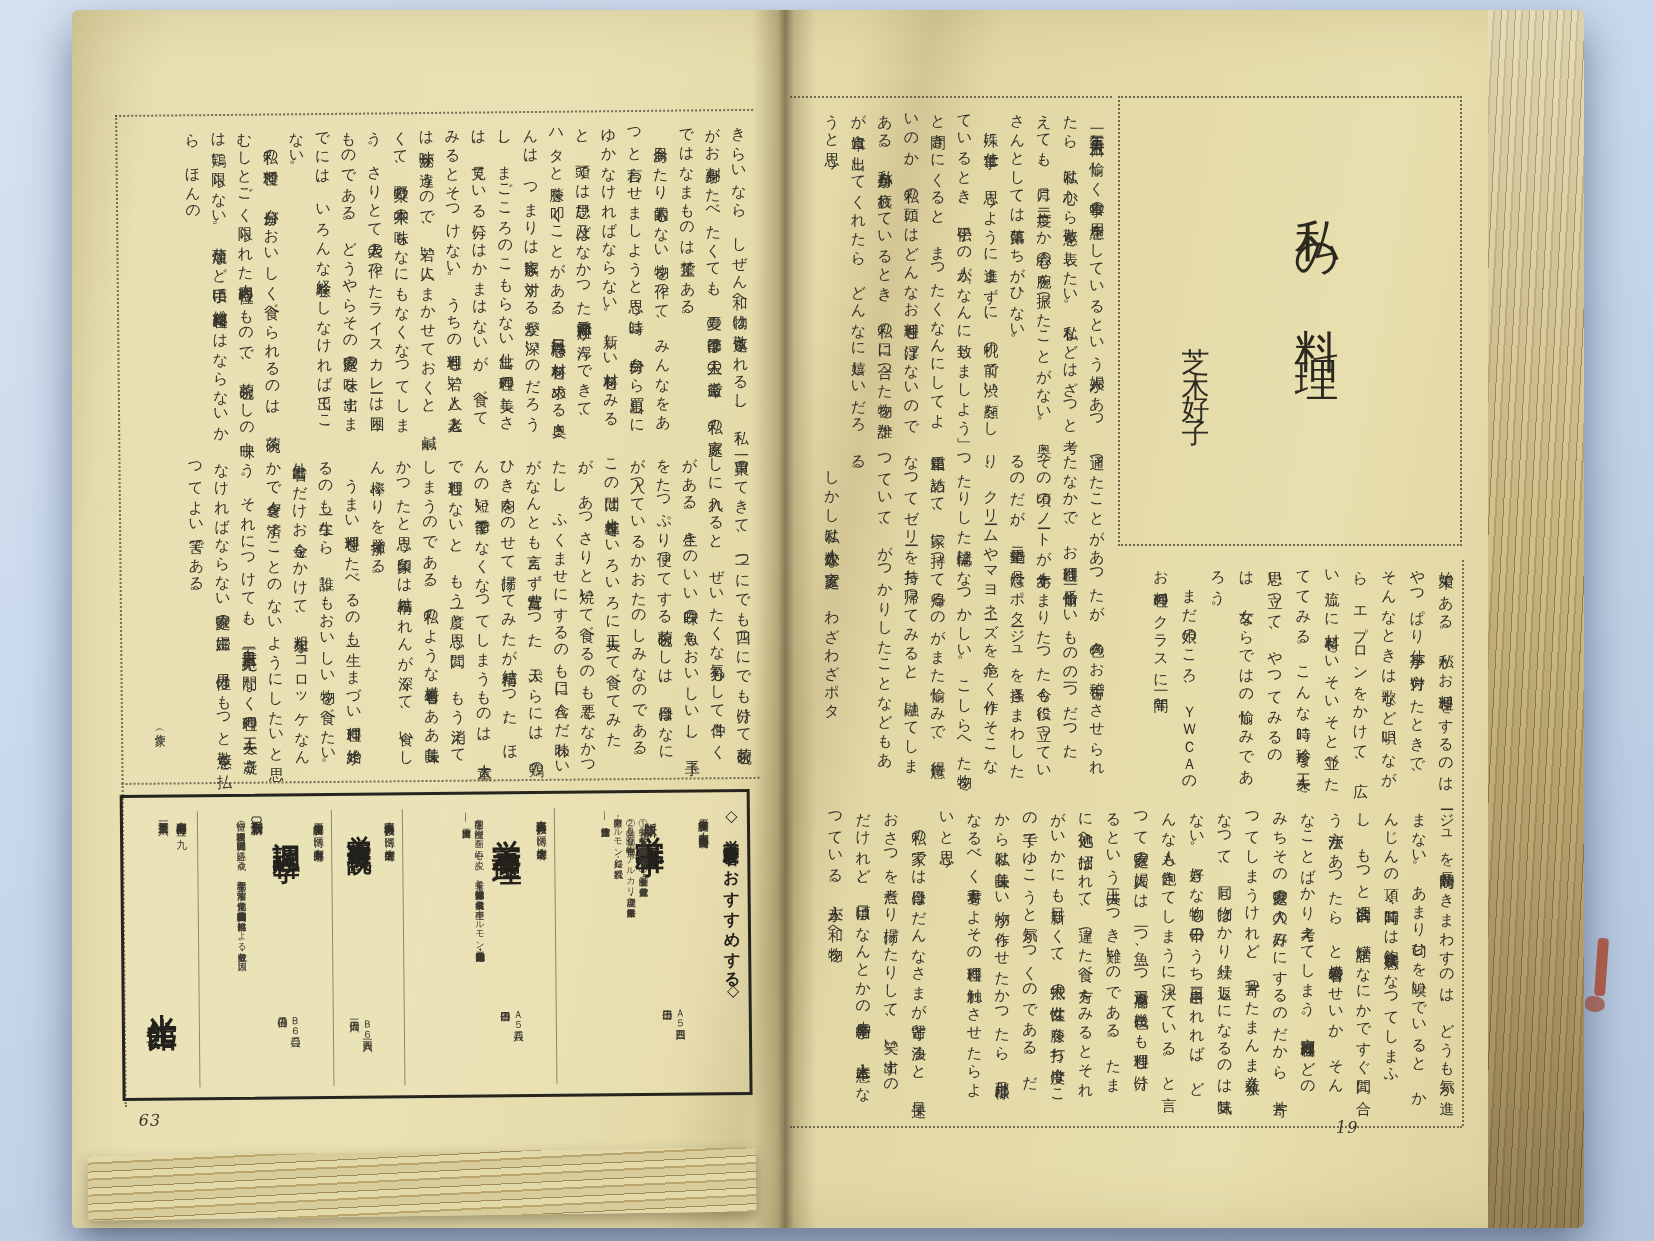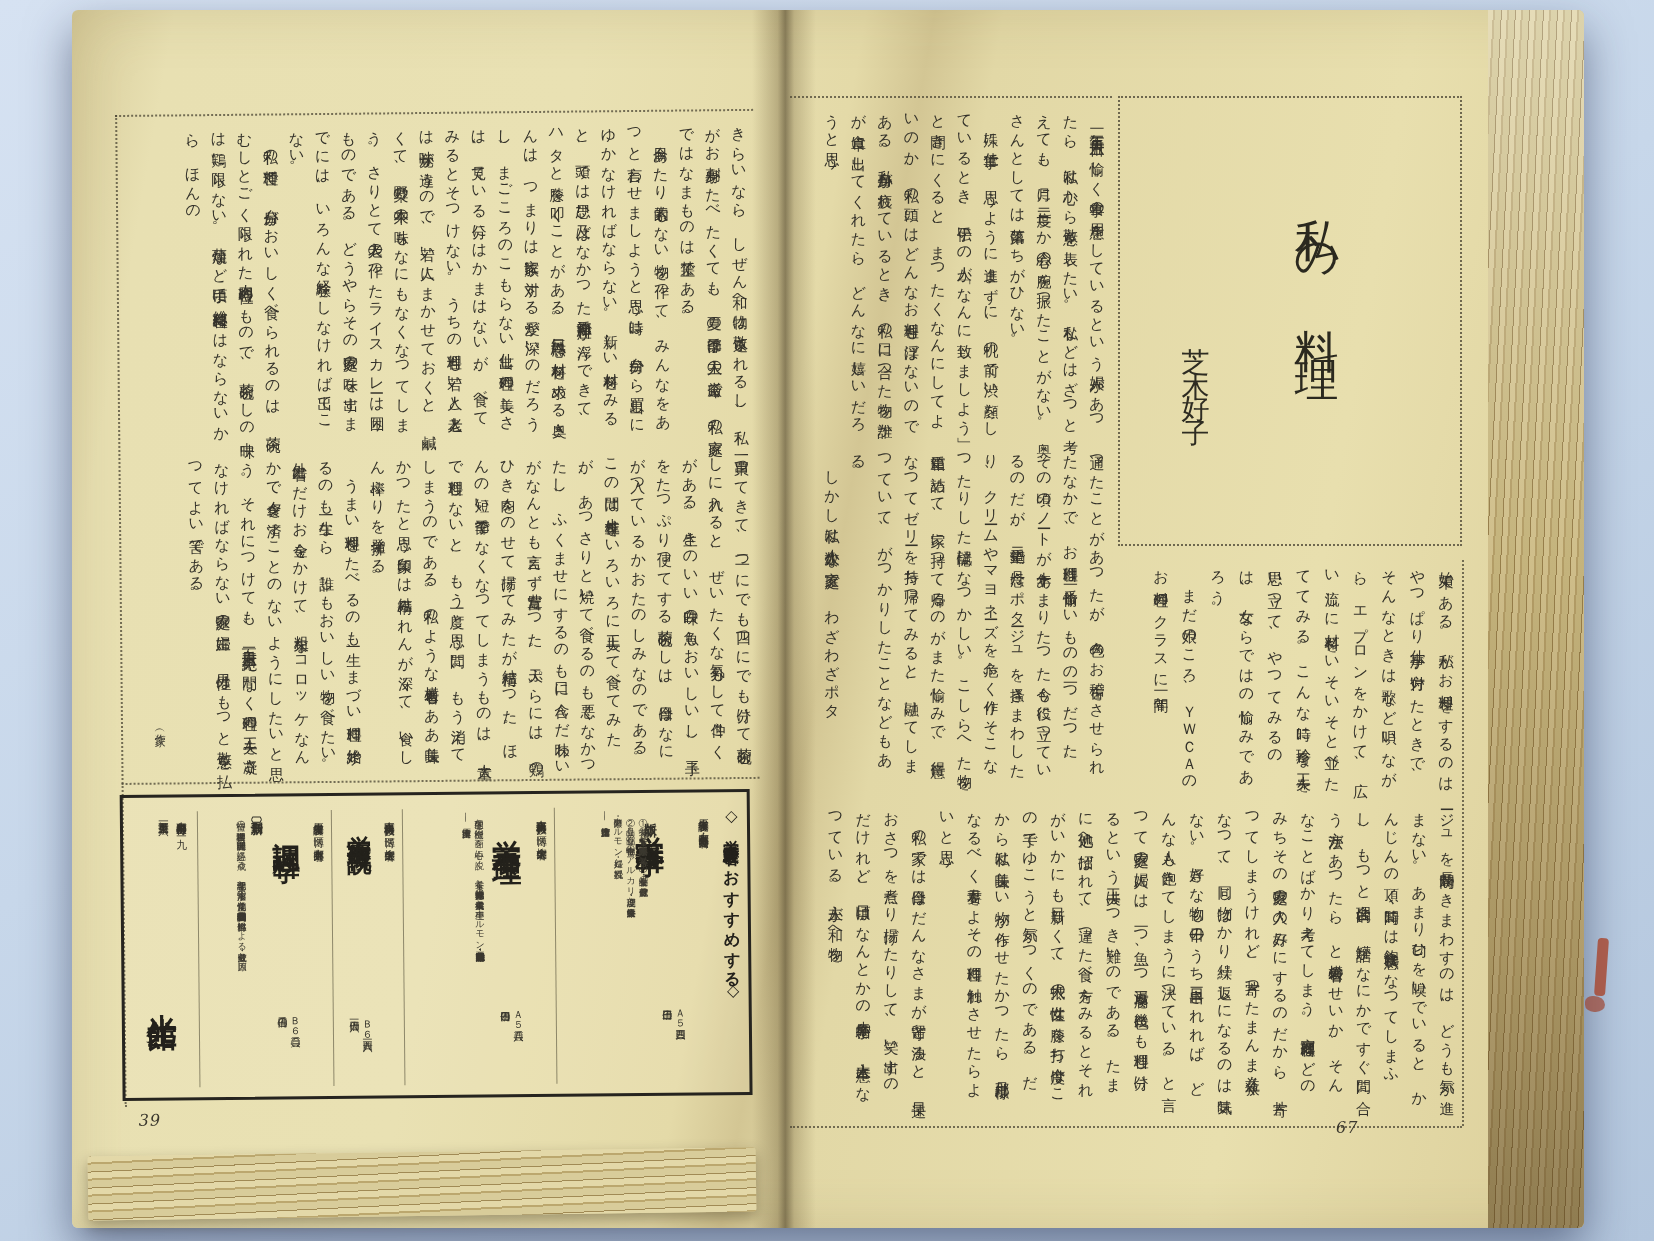--- a/index.html
+++ b/index.html
@@ -63,21 +63,21 @@
 
   <div class="vtext body-col" style="left:792px;top:444px;width:318px;height:340px;line-height:26.5px;">通つたことがあつたが、色々のお稽古をさせられたなかで、お料理は一番愉しいものの一つだつた。その頃のノートが十年あまりたつた今も役に立つているのだが、二重鍋で丹念にポタージュを搔きまわしたり、クリームやマヨネーズを危ふく作りそこなつたりした記憶はなつかしい。こしらへた物を重箱に詰めて、家に持つて帰るのがまた愉しみで、得意になつてゼリーを持ち帰つてみると、融けてしまつていて、がつかりしたことなどもある。
 　しかし私は小人数な家庭で、わざわざポタ</div>
 
   <div class="vtext body-col" style="left:792px;top:802px;width:668px;height:300px;line-height:27.8px;">ージュを長時間かきまわすのは、どうも気が進まない。あまり匂ひを嗅いでいると、かんじんの頂く時間には飽食状態になつてしまふし、もつと合理的に、罐詰かなにかですぐ間に合う方法があつたら、と横着者のせいか、そんなことばかり考えてしまう。家庭料理はどのみちその家庭の人々の好みにするのだから、片寄つてしまうけれど、片寄つたまんま益々狭くなつて、同じ物ばかり繰り返しになるのは味気ない。好きな物も十日のうち三日出されれば、どんな人も飽きてしまうに決つている。と言つて家庭の婦人には、一つ魚、一つ湯豆腐を幾色にも料理し分けるという工夫はつき難いのである。たまに他処へ招ばれて、違つた食べ方をみるとそれがいかにも目新しくて、大抵の女性は膝を打ち今度はこの手でゆこうと気がつくのである。だから私は美味しい物が作らせたかつたら、旦那様はなるべく妻君をよその料理に触れさせたらよいと思う。
 　私の家では今日はだんなさまが留守と決ると、早速おさつを煮たり揚げたりして、笑い出すのだけれど、日頃はなんとかの赤鳥帽子で、主人本意になつている。主人が和へ物を</div>
 
   <div class="dotted-v" style="left:1462px;top:560px;height:566px;"></div>
   <div class="dotted-h" style="left:790px;top:1126px;width:672px;"></div>
 
-  <div class="page-num" style="left:1336px;top:1118px;">67</div>
+  <div class="page-num" style="left:1336px;top:1118px;">19</div>
 </div>
 
 <div class="left-rot">
 
   <div class="dotted-h" style="left:120px;top:112px;width:638px;"></div>
   <div class="dotted-v" style="left:120px;top:112px;height:992px;"></div>
 
   <div class="vtext body-col" style="left:130px;top:120px;width:626px;height:318px;line-height:26px;">きらいなら、しぜん和へ物は敬遠されるし、私がお刺身がたべたくても、夏の季節は主人の厳命で、私の家庭ではなまものは禁止である。
 　今日あたり素的もない物を作つて、みんなをあつと言わせましようと思う時は、自分から買出しにゆかなければならない。新しい材料をみると、頭では思ひ及ばなかつた季節料理が浮んできて、ハタと膝を叩くことがある。毎日熱心に材料を求める奥さんは、つまりは家族に対する愛が深いのだろうし、まごころのこもらない仕出し料理の美しさは、見ている分にはかまはないが、食べてみるとそつけない。うちの料理も若い人と老人とは味覚が違うので、若い人にまかせておくと、鹹くて、野菜の本来の味もなにもなくなつてしまう。さりとて老人の作つたライスカレーは困りものである。どうやらその家庭の味を出すまでには、いろんな経験をしなければ出てこない。
 　私の料理で、自分がおいしく食べられるのは、茶碗むしとごく限られた肉料理位のもので、茶碗むしの中味は鶏に限らない。蒲焼など手頃に総菜料理にはならないから、ほんの</div>
@@ -125,14 +125,14 @@
 価二〇〇円</div>
     <div class="vtext" style="right:482px;top:16px;font-size:12px;font-weight:bold;height:90px;">〔最新刊〕</div>
     <div class="vtext ad-contents" style="right:500px;top:18px;width:56px;height:272px;">待望の調理科学書。調理関係者の必読に成る。調理化学と加工・溶液の性質・消化と吸収・食物成分・調味料・調理用熱と燃料・部位による成分・変敗と原因</div>
     <div class="ad-rule" style="left:74px;"></div>
 
     <div class="vtext ad-author" style="left:52px;top:16px;height:180px;">東京都神田神保町三の一九</div>
     <div class="vtext ad-author" style="left:34px;top:16px;height:180px;">振替東京一三〇六二一</div>
     <div class="vtext ad-title" style="left:16px;top:192px;font-size:30px;letter-spacing:4px;height:106px;">光生館</div>
   </div>
 
-  <div class="page-num" style="left:134px;top:1108px;">39</div>
+  <div class="page-num" style="left:134px;top:1108px;">63</div>
 </div>
 
 </body></html>

